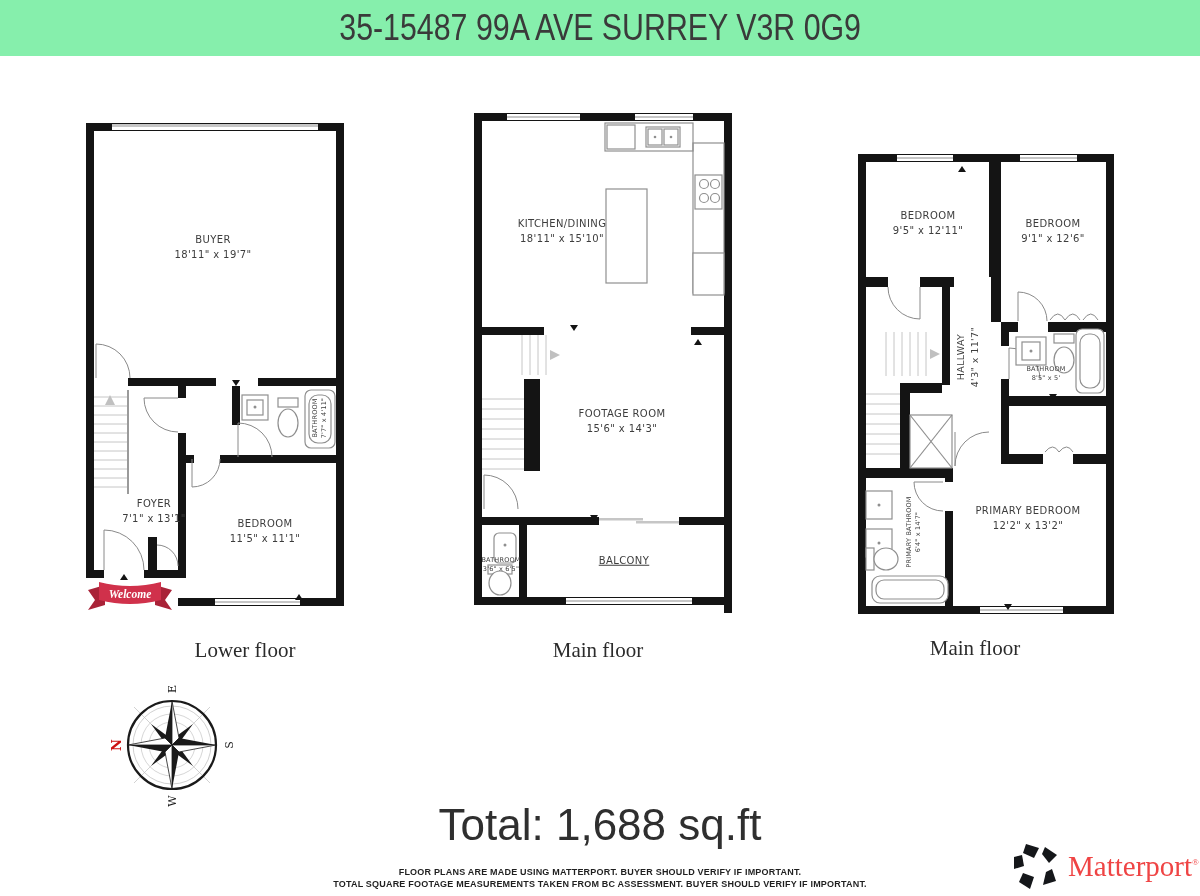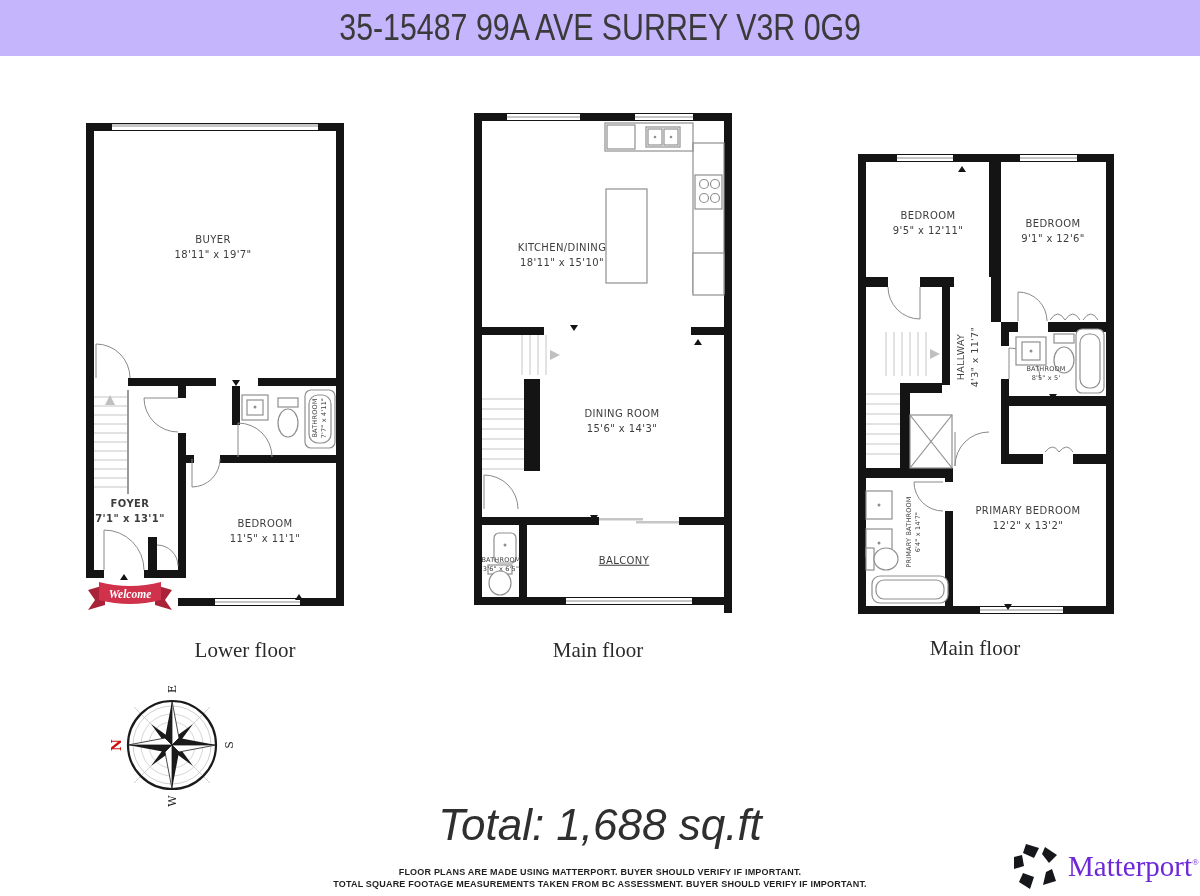--- a/index.html
+++ b/index.html
@@ -1,41 +1,41 @@
 <!DOCTYPE html>
 <html><head>
 <meta charset="utf-8">
 <style>
   html,body{margin:0;padding:0;background:#fff;}
   #page{position:relative;width:1200px;height:896px;background:#ffffff;overflow:hidden;
         font-family:"DejaVu Sans",sans-serif;}
   
-  .header{position:absolute;left:0;top:0;width:1200px;height:56px;background:#c4b5fd;
+  .header{position:absolute;left:0;top:0;width:1200px;height:56px;background:#86efac;
           display:flex;align-items:center;justify-content:center;}
   .header .title{font-family:"Liberation Sans",sans-serif;font-size:37px;font-weight:400;
           color:#3a3a3a;letter-spacing:0px;transform:scaleX(.82);white-space:nowrap;}
   
   .plan{position:absolute;}
   .plan svg{position:absolute;left:0;top:0;}
   .room-label{position:absolute;transform:translate(-50%,-50%);text-align:center;
           color:#3d3d3d;font-size:10px;line-height:1.45;letter-spacing:.4px;white-space:nowrap;}
   .room-label.vert{transform:translate(-50%,-50%) rotate(-90deg);}
   .room-label.sm{font-size:6.5px;line-height:1.4;letter-spacing:.2px;}
   .room-label.hall{font-size:9.5px;}
   .floor-label{position:absolute;transform:translateX(-50%);font-family:Liberation Serif, serif;
           font-size:21px;color:#2b2b2b;white-space:nowrap;}
   
   .total{position:absolute;left:0;top:800px;width:1200px;text-align:center;
-         font-family:"Liberation Sans",sans-serif;font-weight:300;font-size:44px;color:#2f2f2f;font-style:italic;}
+         font-family:"Liberation Sans",sans-serif;font-weight:300;font-size:44px;color:#2f2f2f;}
   .disclaimer{position:absolute;left:0;top:866px;width:1200px;text-align:center;
          font-family:"Liberation Sans",sans-serif;font-weight:bold;font-size:9px;
          line-height:12px;color:#1f1f1f;letter-spacing:.2px;}
   
   .brand{position:absolute;left:1012px;top:842px;display:flex;align-items:center;}
-  .brand .word{font-family:"Liberation Serif",serif;font-size:29px;color:#6d28d9;margin-left:8px;}
+  .brand .word{font-family:"Liberation Serif",serif;font-size:29px;color:#ef4444;margin-left:8px;}
   .brand sup{font-size:9px;}
   
   .welcome{position:absolute;left:88px;top:574px;width:84px;height:40px;}
   .compass{position:absolute;left:104px;top:677px;width:136px;height:136px;}
   
   .wall{fill:#141414;}
   .fix{fill:none;stroke:#8f8f8f;stroke-width:1.2;}
   .fixw{fill:#fff;stroke:#8f8f8f;stroke-width:1.2;}
   .door{fill:none;stroke:#8a8a8a;stroke-width:1;}
   .tread{stroke:#c6c6c6;stroke-width:1;}
@@ -130,21 +130,21 @@
       <g fill="#141414">
         <polygon points="150,271 146,265 154,265"></polygon>
         <polygon points="38,459 34,465 42,465"></polygon>
         <polygon points="213,479 209,485 217,485"></polygon>
       </g>
     </svg>
     <div class="room-label" style="left:127px;top:132px;">
       <div>BUYER</div>
       <div>18'11" x 19'7"</div>
     </div>
-    <div class="room-label" style="left:44px;top:396px;font-weight:bold;">
+    <div class="room-label" style="left:68px;top:396px;">
       <div>FOYER</div>
       <div>7'1" x 13'1"</div>
     </div>
     <div class="room-label" style="left:179px;top:416px;">
       <div>BEDROOM</div>
       <div>11'5" x 11'1"</div>
     </div>
     <div class="room-label vert sm" style="left:234px;top:303px;">
       <div>BATHROOM</div>
       <div>7'7" x 4'11"</div>
@@ -230,26 +230,26 @@
           <rect class="fixw" x="14" y="452" width="24" height="9"></rect>
           <ellipse class="fixw" cx="26" cy="470" rx="11" ry="12"></ellipse>
         </g>
       </g>
       <g fill="#141414">
         <polygon points="100,218 96,212 104,212"></polygon>
         <polygon points="120,408 116,402 124,402"></polygon>
         <polygon points="224,226 220,232 228,232"></polygon>
       </g>
     </svg>
-    <div class="room-label" style="left:88px;top:118px;margin-top:24px;">
+    <div class="room-label" style="left:88px;top:118px;">
       <div>KITCHEN/DINING</div>
       <div>18'11" x 15'10"</div>
     </div>
     <div class="room-label" style="left:148px;top:308px;">
-      <div>DINING ROOM</div>
+      <div>FOOTAGE ROOM</div>
       <div>15'6" x 14'3"</div>
     </div>
     <div class="room-label" style="left:150px;top:448px;text-decoration:underline;">
       <div>BALCONY</div>
     </div>
     <div class="room-label sm" style="left:27px;top:452px;">
       <div>BATHROOM</div>
       <div>3'6" x 6'5"</div>
     </div>
   </div>

